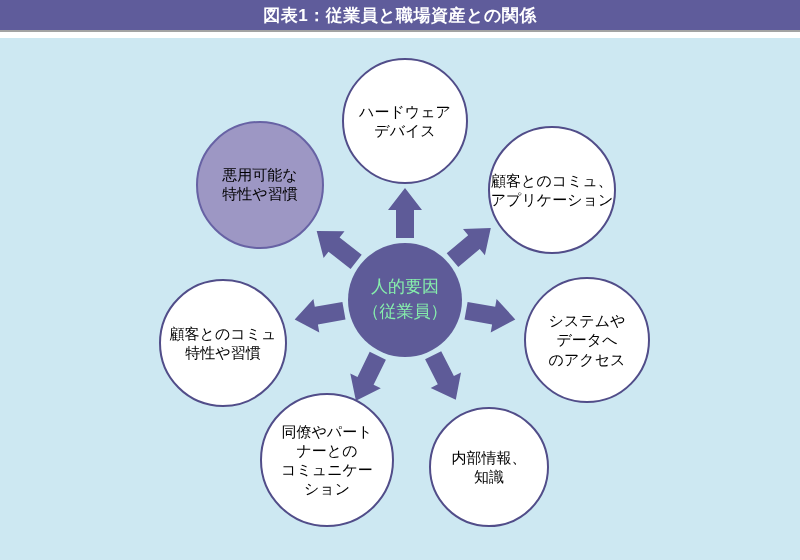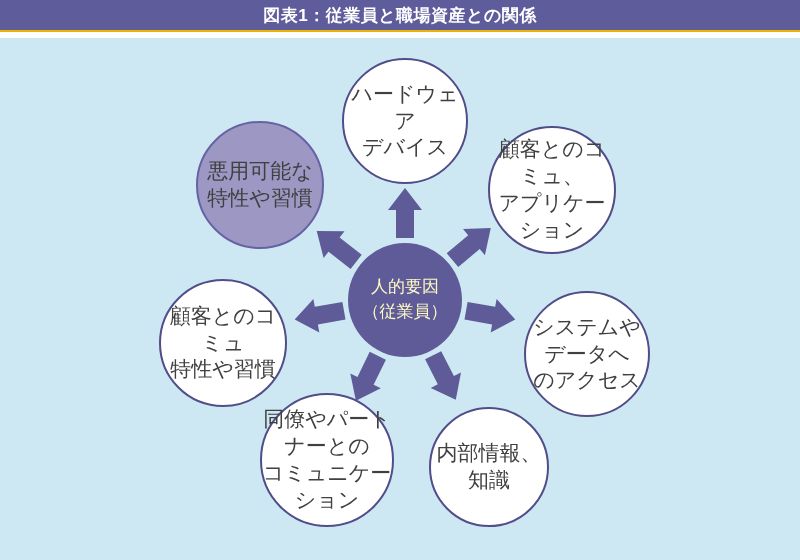--- a/index.html
+++ b/index.html
@@ -10,21 +10,21 @@
     background: #ffffff;
     font-family: "Liberation Sans", "DejaVu Sans", sans-serif;
     overflow: hidden;
   }
   .page { width: 800px; height: 560px; }
 
   
   .title-bar {
     height: 30px;
     background: #5f5c9b;
-    border-bottom: 2px solid #eab308;
+    border-bottom: 2px solid #a3a3a3;
     display: flex;
     align-items: center;
     justify-content: center;
   }
   .title-bar h1 {
     margin: 0;
     color: #ffffff;
     font-size: 17px;
     font-weight: bold;
     letter-spacing: 0.5px;
@@ -50,30 +50,30 @@
     border-radius: 50%;
     background: #ffffff;
     border: 2px solid #514d89;
     display: flex;
     align-items: center;
     justify-content: center;
     text-align: center;
   }
   .node .label {
     white-space: pre-line;
-    font-size: 21px;
+    font-size: 15px;
     line-height: 1.28;
-    color: #404040;
+    color: #000000;
   }
   .node.center {
     background: #5e5b98;
     border: none;
   }
   .node.center .label {
-    color: #fef9c3;
+    color: #86efac;
     font-size: 17px;
     line-height: 1.45;
   }
   .node.highlighted {
     background: #9d97c4;
     border-color: #6762a4;
     font-family: Liberation Serif, serif;
   }
 </style>
 </head>
@@ -100,21 +100,21 @@
     <div class="node" style="left:342px; top:20px;  width:126px; height:126px;">
       <span class="label">ハードウェア
 デバイス</span>
     </div>
 
     <div class="node" style="left:488px; top:88px;  width:128px; height:128px;">
       <span class="label">顧客とのコミュ、
 アプリケーション</span>
     </div>
 
-    <div class="node" style="left:524px; top:253px; width:126px; height:126px;">
+    <div class="node" style="left:524px; top:239px; width:126px; height:126px;">
       <span class="label">システムや
 データへ
 のアクセス</span>
     </div>
 
     <div class="node" style="left:260px; top:355px; width:134px; height:134px;">
       <span class="label">同僚やパート
 ナーとの
 コミュニケー
 ション</span>

